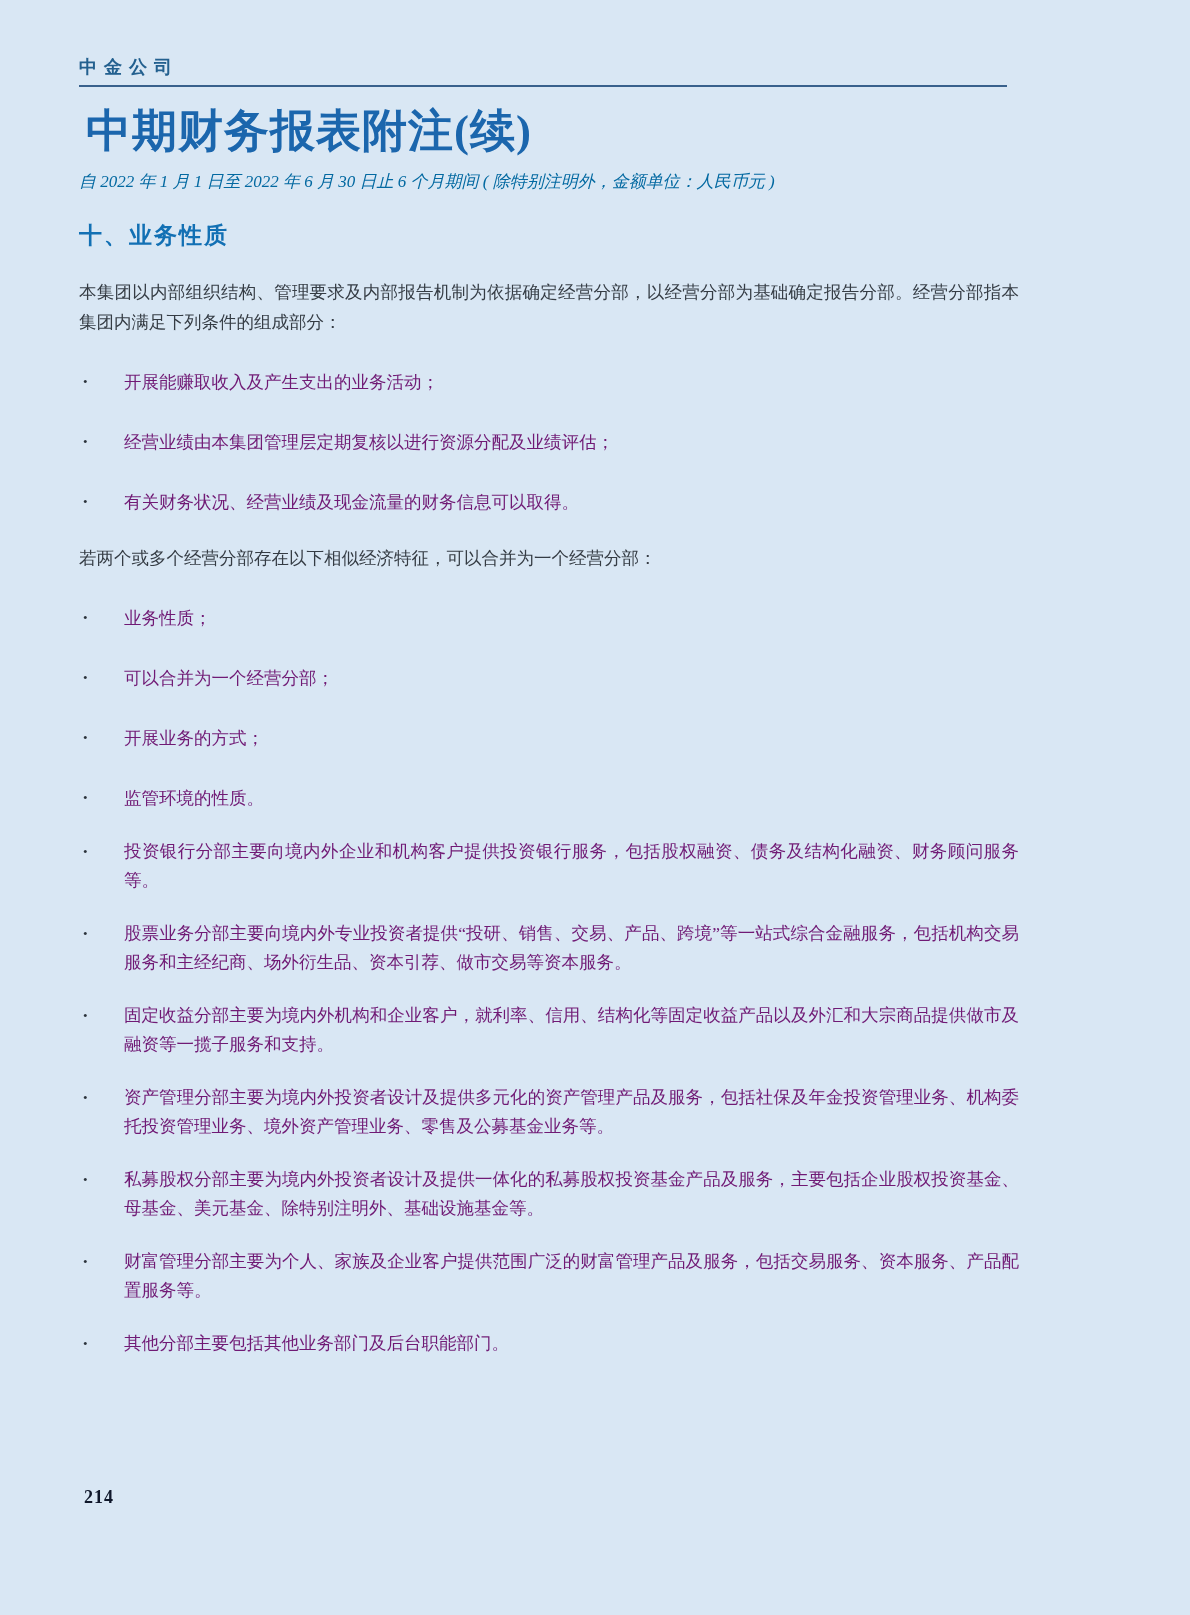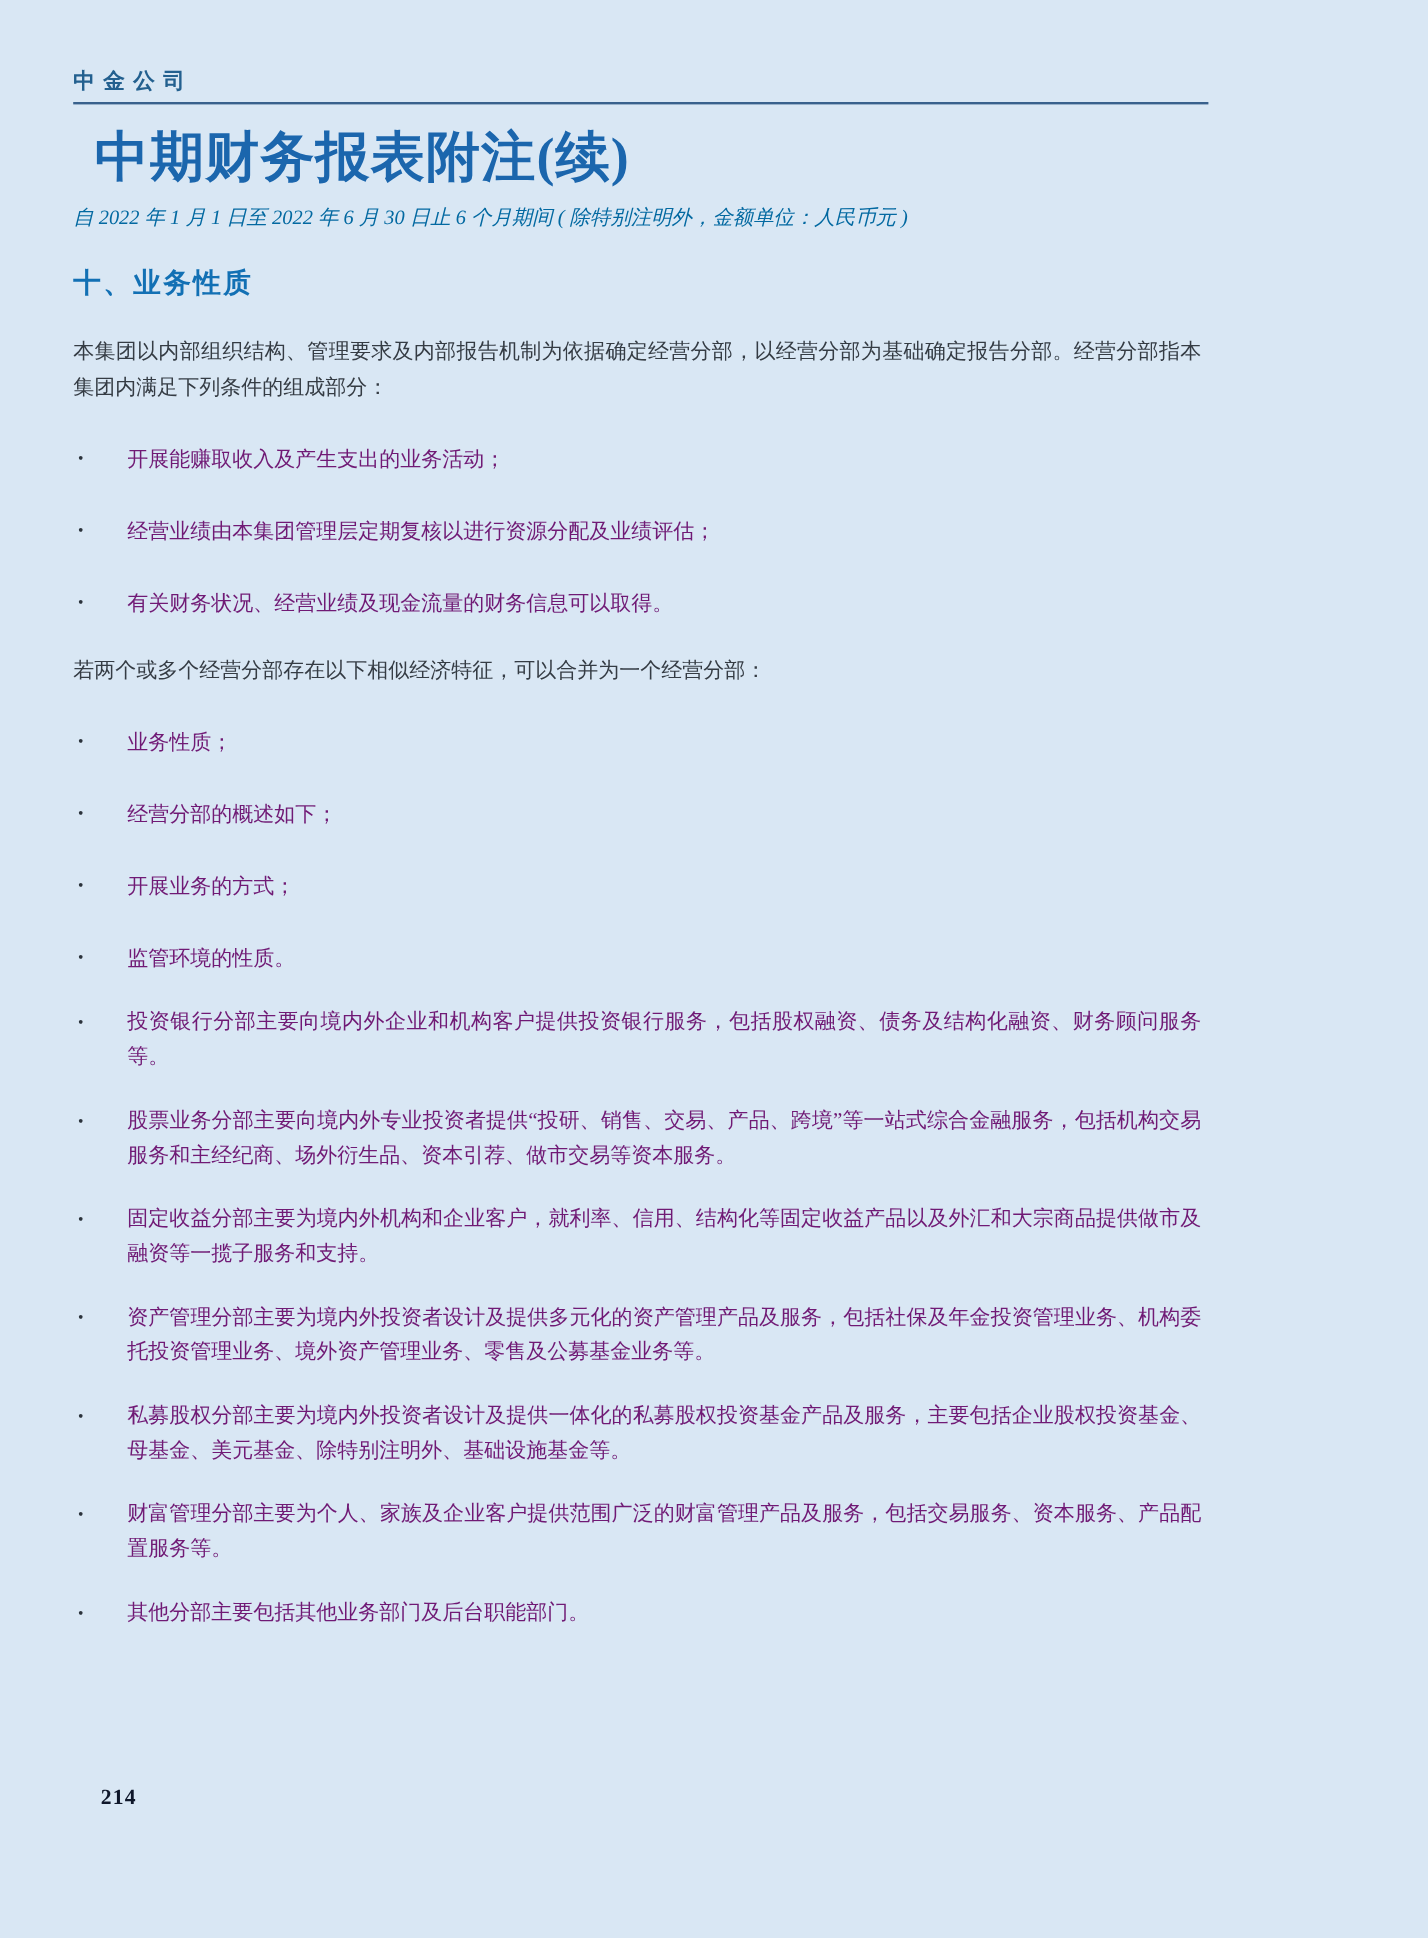--- a/index.html
+++ b/index.html
@@ -12,38 +12,38 @@
     height: 1615px;
     position: relative;
     overflow: hidden;
     font-family: "Liberation Serif", "DejaVu Serif", serif;
     color: #353c44;
   }
   .page {
     position: relative;
     width: 1090px;
     height: 1615px;
-    padding: 56px 83px 0 61px;
+    padding: 56px 83px 0 79px;
     box-sizing: border-box;
   }
   .company {
     font-size: 18px;
     font-weight: 700;
     color: #23608f;
     letter-spacing: 7px;
     line-height: 22px;
   }
   .header-rule {
     margin-top: 7px;
     border-bottom: 2px solid #39618c;
     width: 100%;
     height: 0;
   }
   h1.title {
-    margin: 18px 0 0 18px;
+    margin: 18px 0 0 7px;
     font-size: 45px;
     line-height: 52px;
     font-weight: 700;
     color: #1b66ad;
     letter-spacing: 1px;
   }
   .subtitle {
     margin-top: 13px;
     font-size: 17px;
     line-height: 24px;
@@ -128,21 +128,21 @@
     </div>
 
     <p class="para">若两个或多个经营分部存在以下相似经济特征，可以合并为一个经营分部：</p>
 
     <div class="bullet">
       <span class="marker">•</span>
       <span class="btext">业务性质；</span>
     </div>
     <div class="bullet">
       <span class="marker">•</span>
-      <span class="btext">经营分部的概述如下；</span>
+      <span class="btext">可以合并为一个经营分部；</span>
     </div>
     <div class="bullet">
       <span class="marker">•</span>
       <span class="btext">开展业务的方式；</span>
     </div>
     <div class="bullet">
       <span class="marker">•</span>
       <span class="btext">监管环境的性质。</span>
     </div>
 

